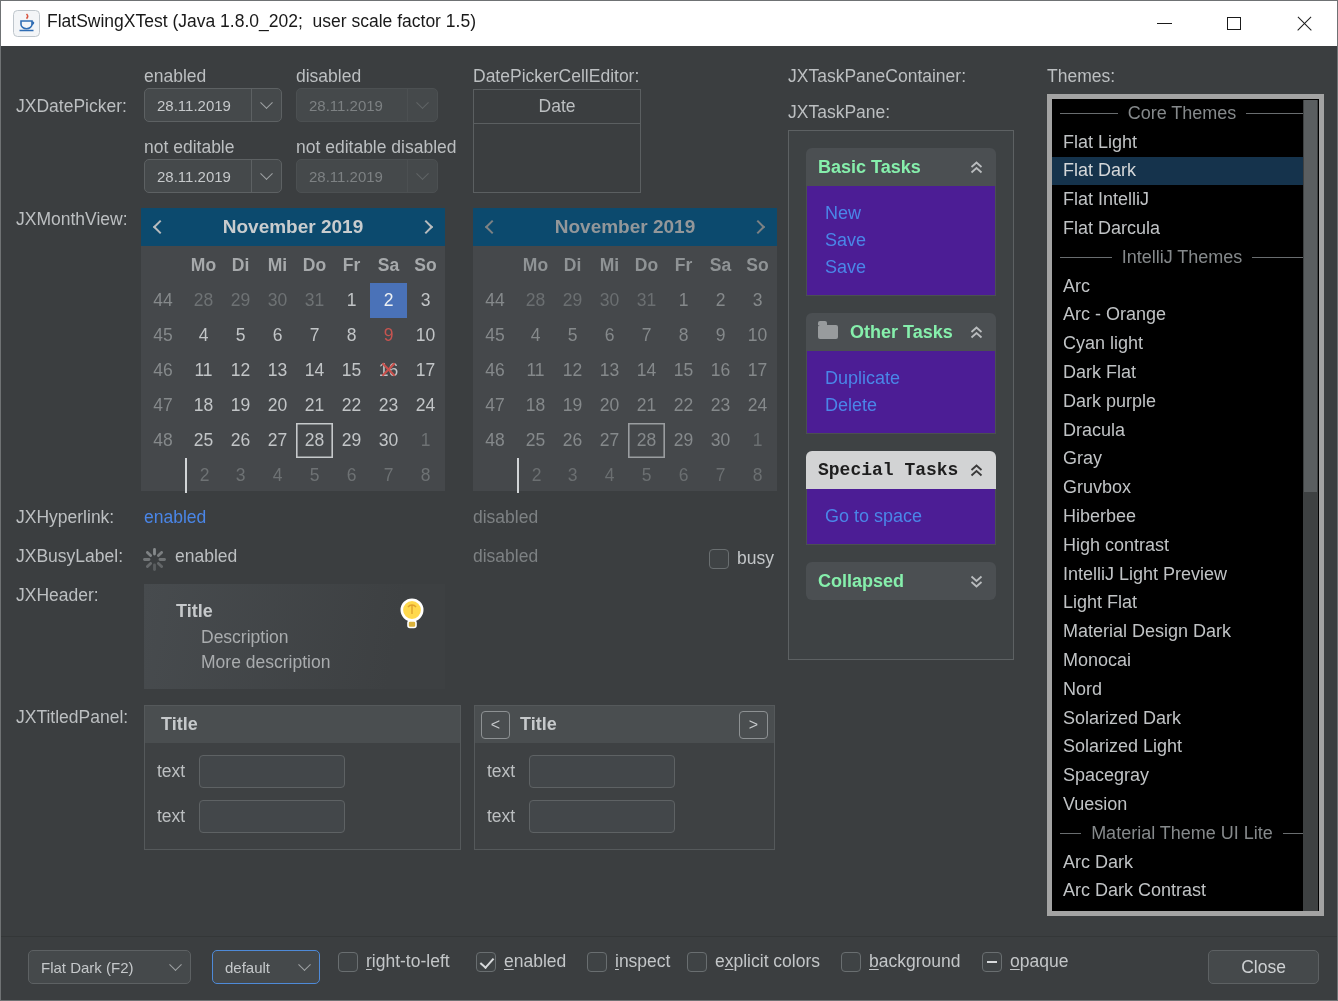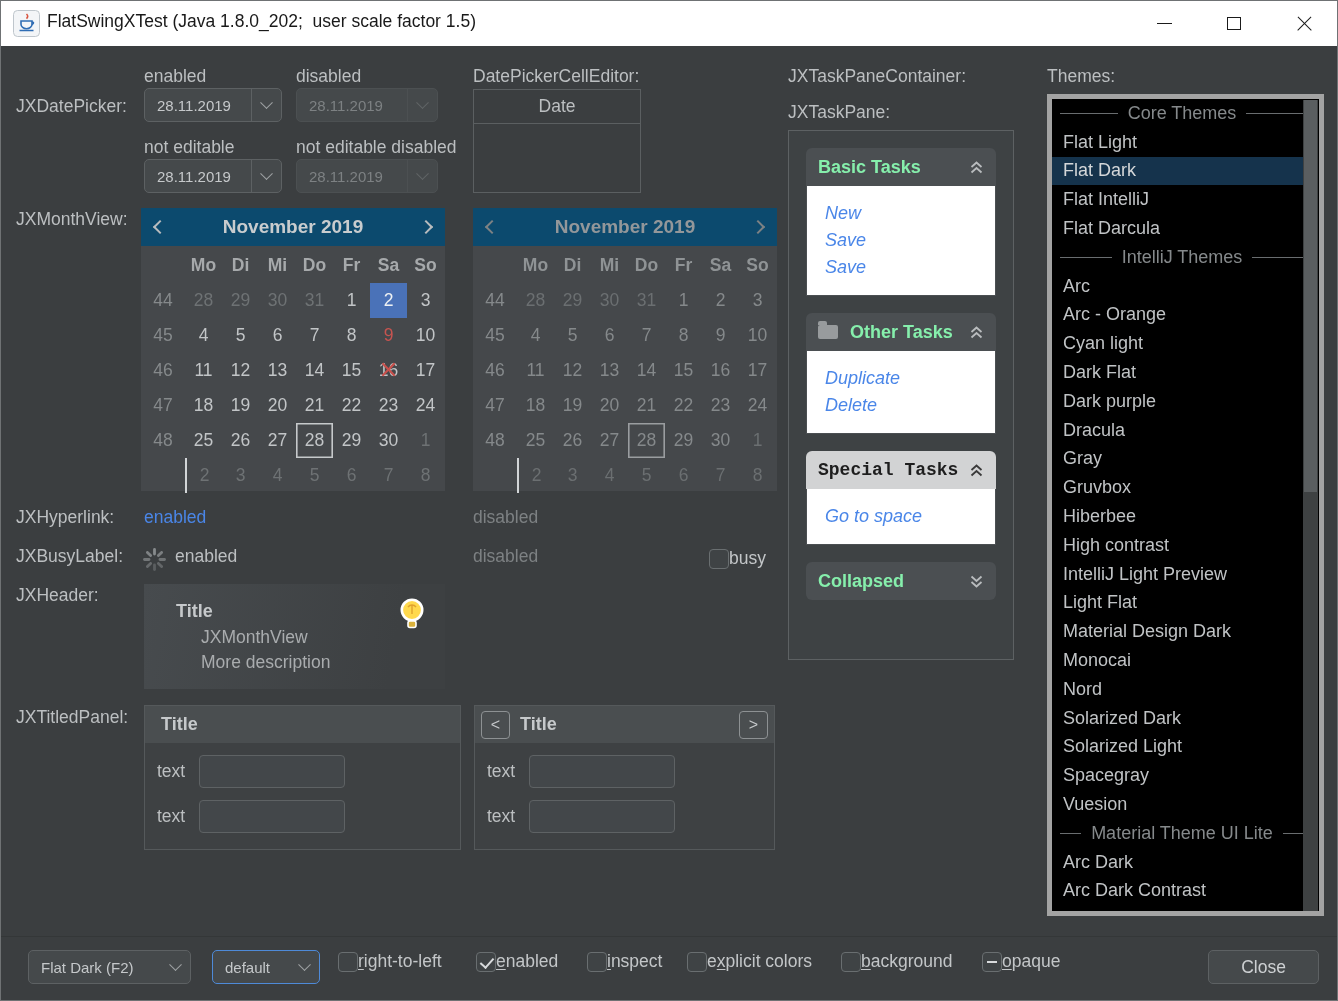--- a/index.html
+++ b/index.html
@@ -105,21 +105,21 @@
 
   
   .tp-container { position:absolute; left:787px; top:129px; width:226px; height:530px;
                   border:1px solid #5d6163; background:#3e4244; }
   .tpane { margin:17px 17px 0 17px; }
   .tpane .tp-head { height:38px; background:#4b4f52; border-radius:6px 6px 0 0; display:flex; align-items:center; padding:0 12px; }
   .tpane.collapsed .tp-head { border-radius:6px; }
   .tpane .tp-title { font-weight:bold; font-size:18px; color:#86efac; flex:1; }
   .tpane .tp-head.lite { background:#d2d3d4;font-family:Liberation Mono, monospace; }
   .tpane .tp-head.lite .tp-title { color:#1e1e1e; }
-  .tpane .tp-body { background:#ffffff; border:1px solid #4b4f52; border-top:none; padding:14px 16px 14px 18px;font-style:italic; }
+  .tpane .tp-body { background:#4c1d95; border:1px solid #4b4f52; border-top:none; padding:14px 16px 14px 18px; }
   .foldericon { width:20px; height:14px; background:#989b9d; border-radius:2px; position:relative; margin-right:12px; }
   .foldericon::before { content:""; position:absolute; left:0; top:-4px; width:9px; height:4px; background:#989b9d; border-radius:2px 2px 0 0; }
 
   
   .themes-list { position:absolute; left:1046px; top:93px; width:277px; height:822px; border:5px solid #a3a3a3;
                  background:#000000; overflow:hidden; }
   .theme-item { height:28.8px; display:flex; align-items:center; padding-left:11px; font-size:18px; color:#c0c3c5;
                 width:260px; }
   .theme-item.sel { background:#15334c; color:#d4d7d9; }
   .theme-item.cat { color:#85898b; padding:0 8px; }
@@ -128,21 +128,21 @@
   .tscroll { position:absolute; right:1px; top:1px; width:15px; height:819px; background:#3e4142; }
   .tscroll .thumb { position:absolute; left:1px; top:0; width:13px; height:392px; background:#5a5e60; }
 
   
   .spinner { position:absolute; left:141px; top:546px; }
 
   
   .toolbar { position:absolute; left:0; bottom:0; width:1338px; height:64px; border-top:1px solid #343738; }
   .btn { position:absolute; height:34px; background:#45494b; border:1px solid #5d6163; border-radius:5px;
          color:#cdd0d2; font-size:17.5px; display:flex; align-items:center; justify-content:center; }
-  .cbrow { position:absolute; display:flex; align-items:center; gap:0; }
+  .cbrow { position:absolute; display:flex; align-items:center; gap:8px; }
 </style>
 </head>
 <body>
 
 <div class="titlebar">
   <svg class="javaicon" width="27" height="27" viewBox="0 0 27 27">
     <rect x="0.5" y="0.5" width="26" height="26" rx="4" fill="#f3f5f7" stroke="#bfc6cc"></rect>
     <path d="M13.5 4 q2.4 2.2 0 4.6" fill="none" stroke="#d8533f" stroke-width="1.6"></path>
     <path d="M8 11 h11 v3.2 a5.5 4.6 0 0 1 -11 0 z" fill="none" stroke="#2f6db4" stroke-width="1.6"></path>
     <path d="M19 12 q3 0.4 0 2.6 M6.5 20.5 h14" fill="none" stroke="#2f6db4" stroke-width="1.6"></path>
@@ -353,21 +353,21 @@
 </svg>
 <div class="lbl" style="left:174px;top:545px">enabled</div>
 <div class="lbl dim" style="left:472px;top:545px">disabled</div>
 <div class="cbrow" style="left:708px;top:547px">
   <div class="cb"></div>
   <span class="cblabel">busy</span>
 </div>
 
 <div class="jxheader">
   <div class="h-title">Title</div>
-  <div class="h-desc">JXMonthView</div>
+  <div class="h-desc">Description</div>
   <div class="h-more">More description</div>
   <svg width="30" height="34" viewBox="0 0 30 34">
     <circle cx="15" cy="13" r="10.2" fill="#ffd94d" stroke="#ffffff" stroke-width="2.6"></circle>
     <path d="M11 10 a5 5 0 0 1 8 0 M15 8 v9" fill="none" stroke="#e0a32e" stroke-width="1.4"></path>
     <rect x="11" y="24" width="8" height="6.5" rx="2" fill="#d9b13b" stroke="#ffffff" stroke-width="1.6"></rect>
   </svg>
 </div>
 
 <div class="tpanel" style="left:143px;top:704px;width:317px">
   <div class="tbar">

